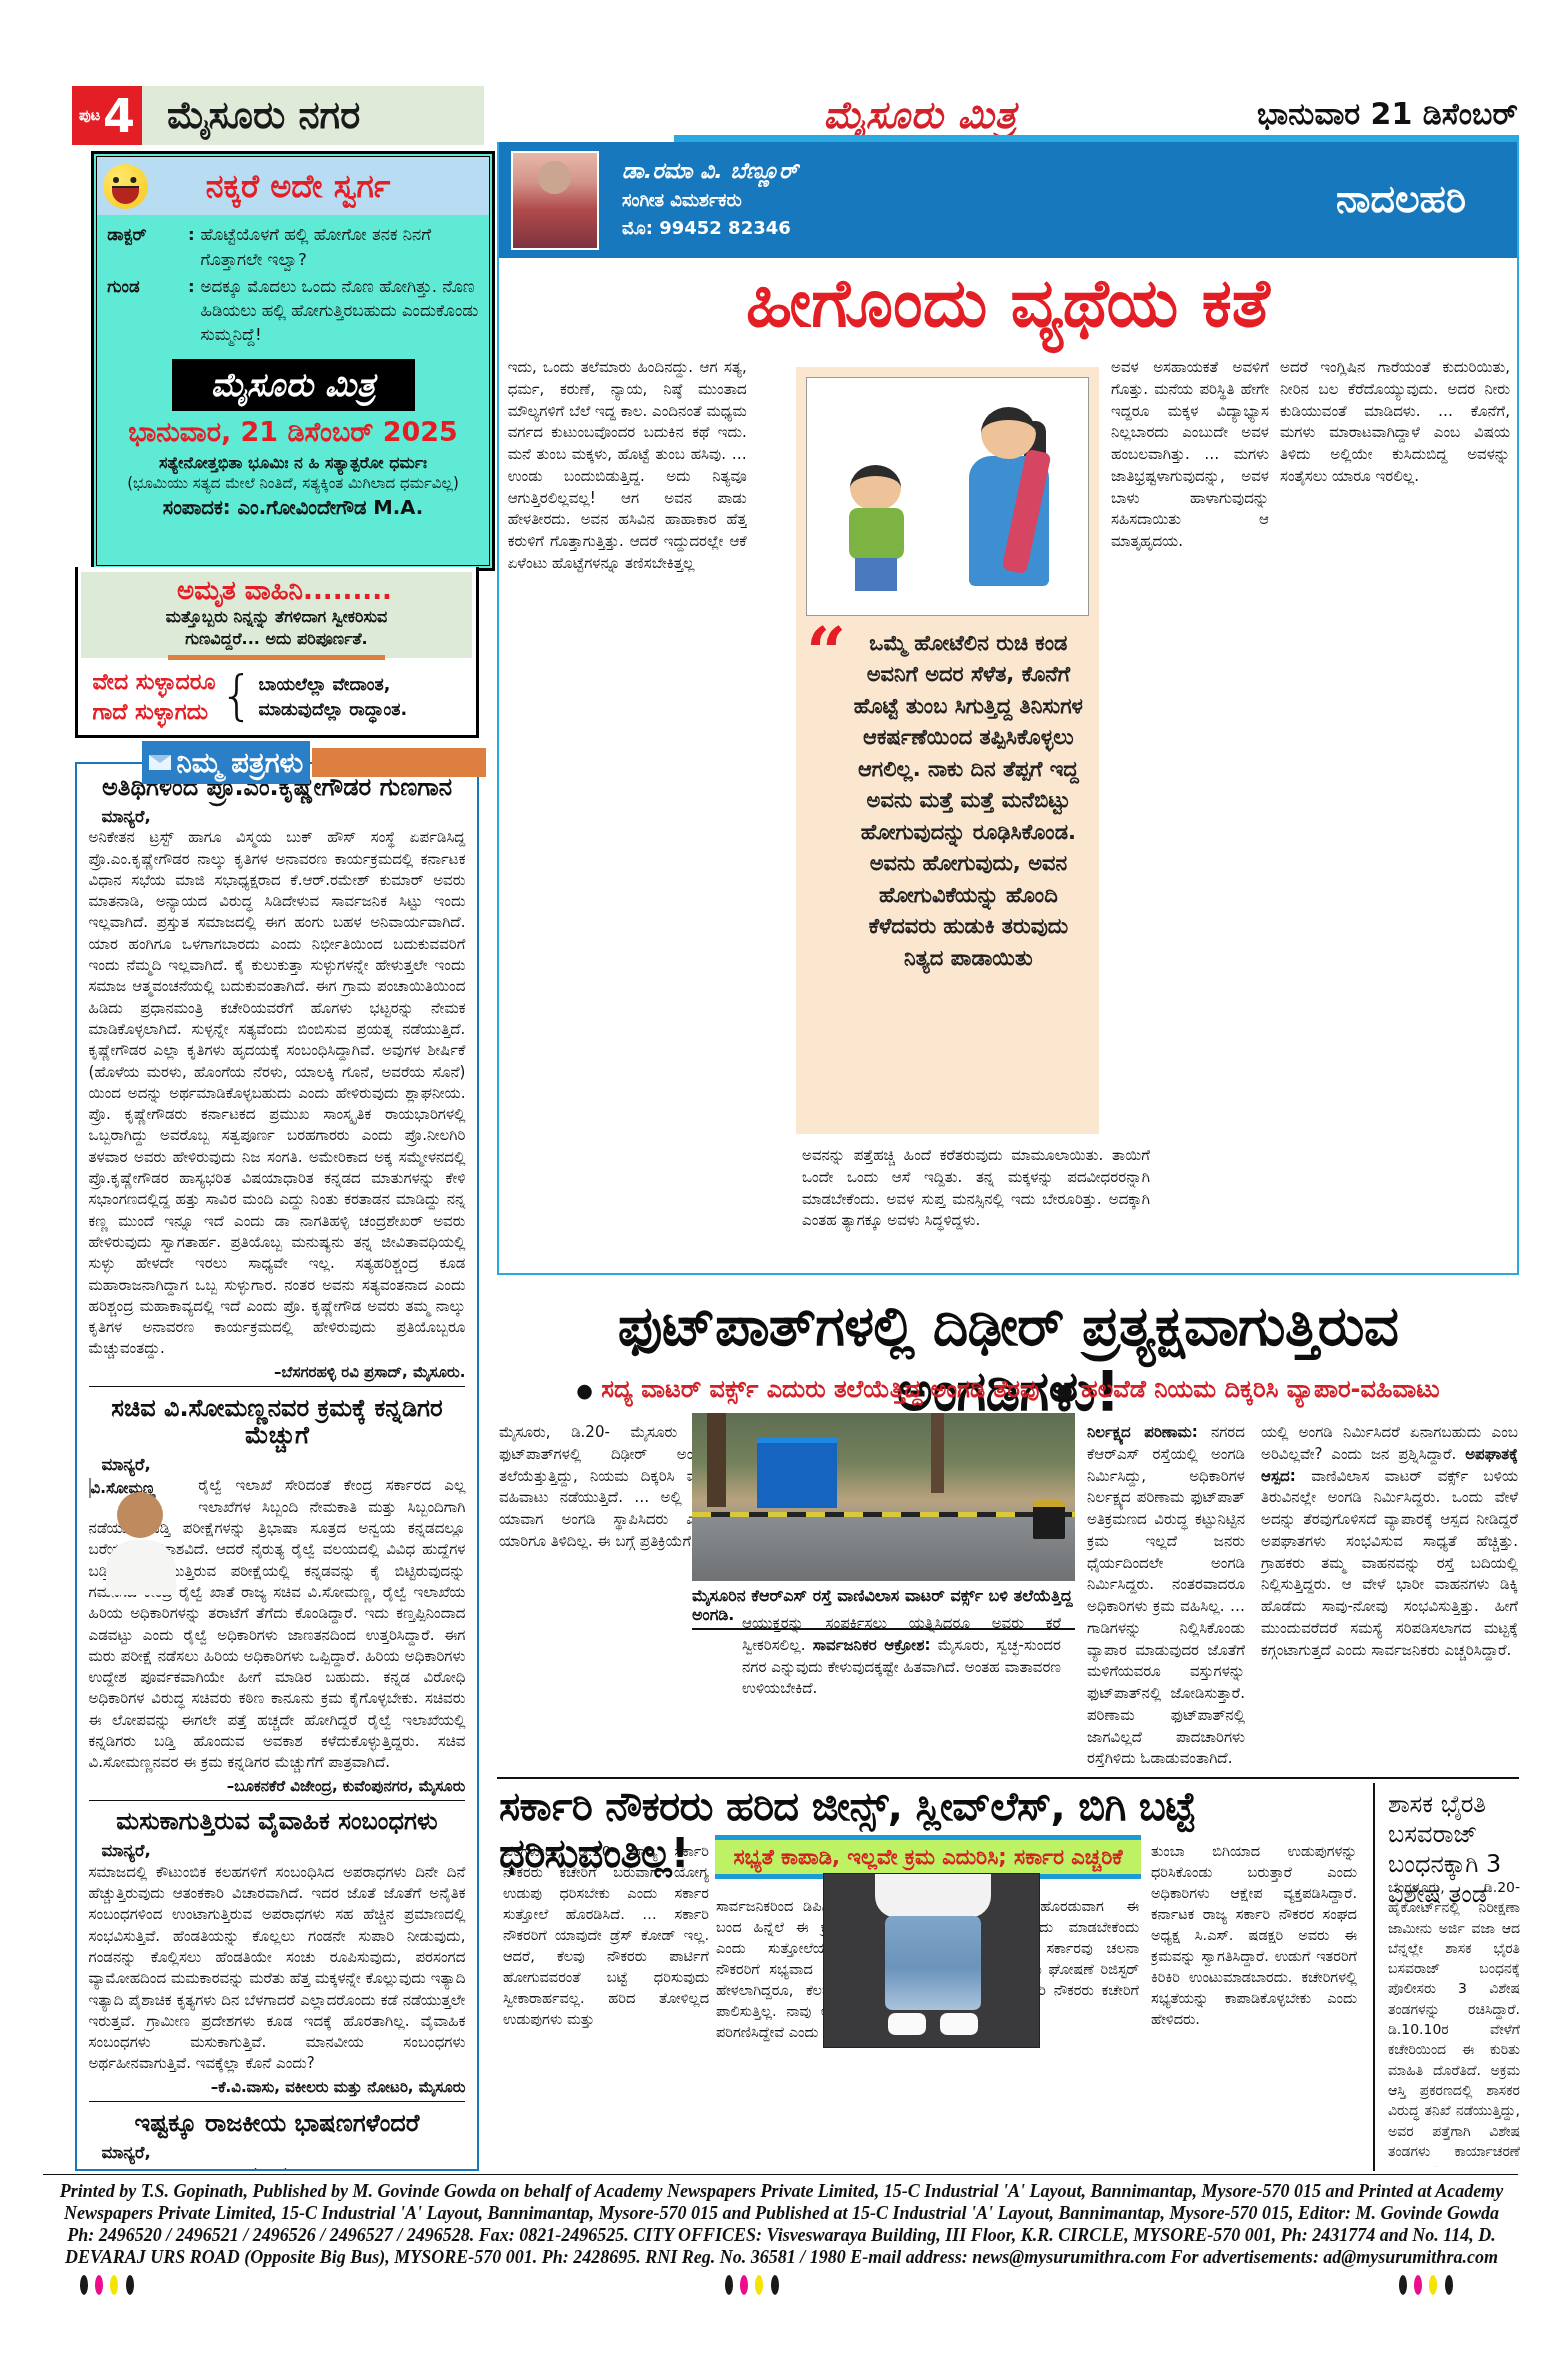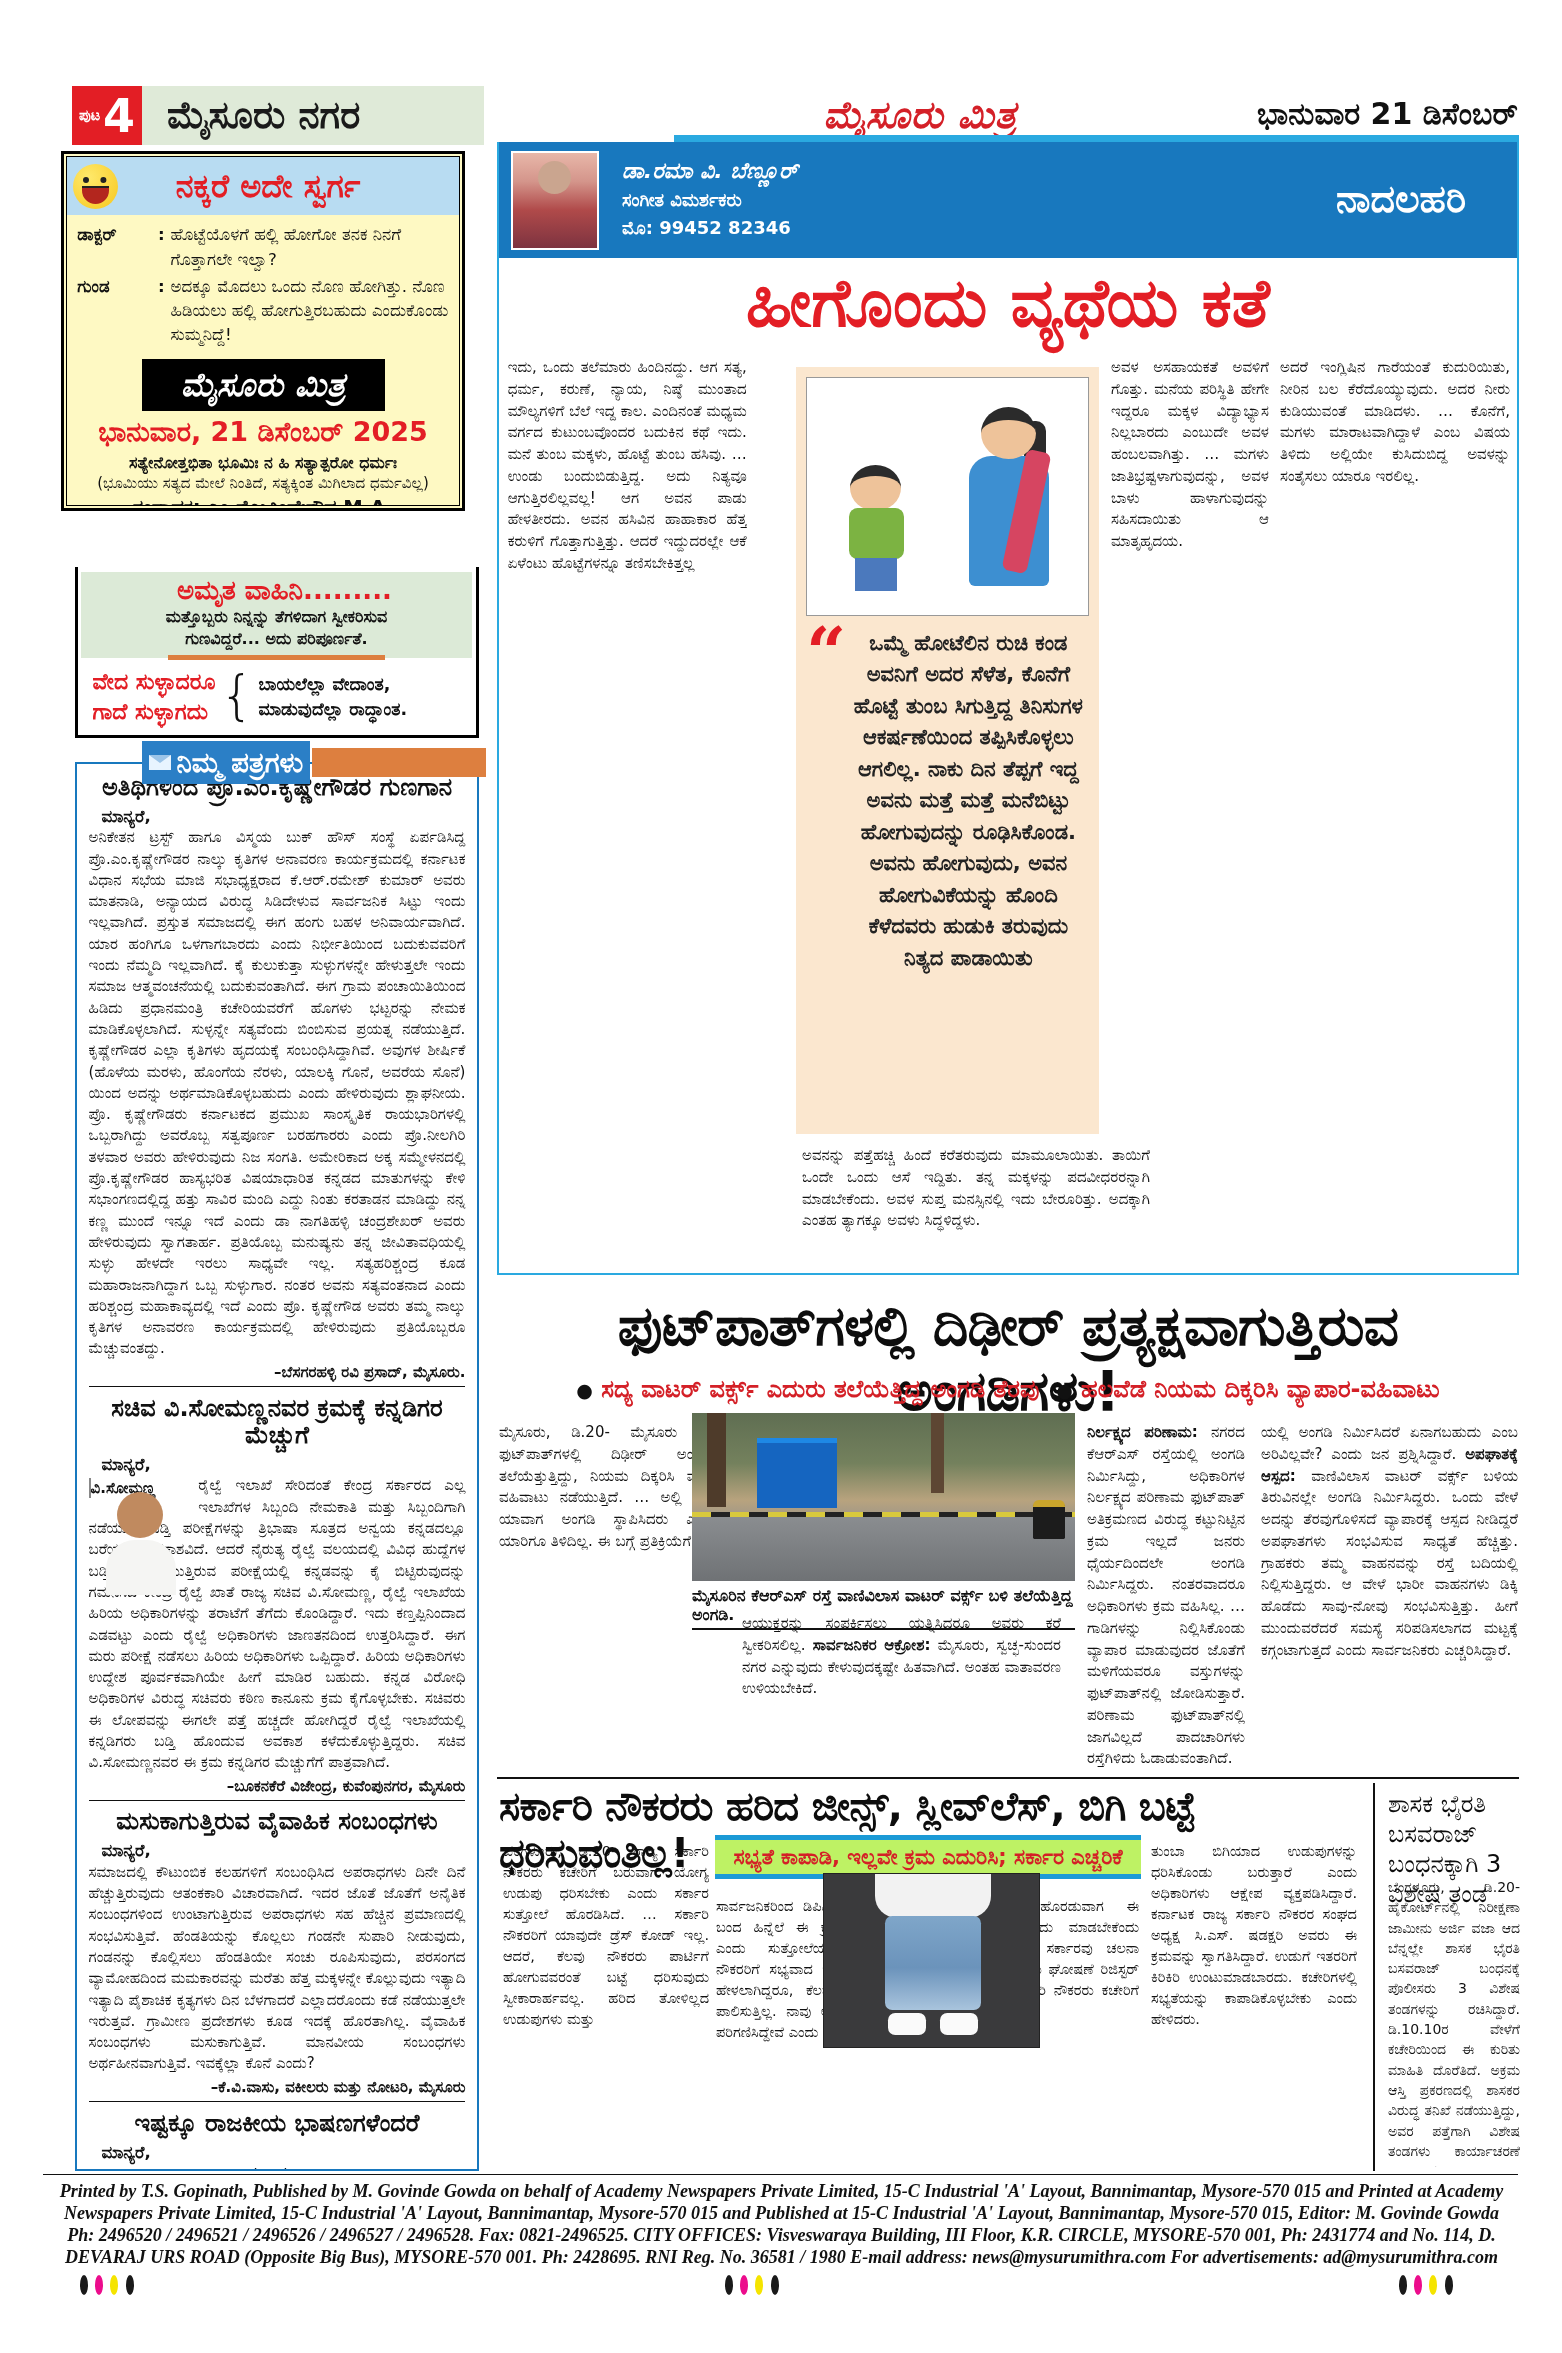--- a/index.html
+++ b/index.html
@@ -9,21 +9,21 @@
   
   .pagenum { position:absolute; left:72px; top:86px; width:70px; height:59px; background:#e31e25; color:#fff; display:flex; align-items:center; justify-content:center; gap:2.9px; }
   .pagenum .puta { font-size:14.5px; font-weight:bold; }
   .pagenum .num { font-size:46px; font-weight:900; line-height:1; }
   .sectionbox { position:absolute; left:142px; top:86px; width:342px; height:59px; background:#dfead8; display:flex; align-items:center; padding-left:25px; font-size:38px; font-weight:900; color:#1a1a1a; }
   .masthead-sm { position:absolute; left:746px; top:93px; width:348px; text-align:center; font-size:38px; font-weight:900; color:#d42028; font-style:italic; letter-spacing:0.7px; }
   .edition-date { position:absolute; left:1188px; top:96px; width:330px; text-align:right; font-size:30px; font-weight:900; color:#111; }
   .cyan-rule { position:absolute; left:674px; top:135px; width:845px; height:6.5px; background:#2aa9e0; }
 
   
-  .jokebox { position:absolute; left:61px; top:151px; width:404px; height:360px; border:3.6px solid #000; background:#fef9c3; padding:2.2px; }
+  .jokebox { position:absolute; left:91px; top:151px; width:404px; height:420px; border:3.6px solid #000; background:#5eead4; padding:2.2px; }
   .jokebox .inner { border:1.4px solid #000; height:100%; overflow:hidden; }
   .joke-head { height:58px; background:#b8dcf2; display:flex; align-items:center; justify-content:space-between; padding:0 5.8px; }
   .joke-title { color:#e31e25; font-weight:900; font-size:32px; }
   .smiley { width:45px; height:45px; border-radius:50%; background:radial-gradient(circle at 35% 30%, #ffe96b, #f7c71e); position:relative; flex:0 0 auto; }
   .smiley:before { content:""; position:absolute; left:10px; top:13px; width:6.5px; height:6.5px; border-radius:50%; background:#222; box-shadow:17.4px 0 0 #222; }
   .smiley:after { content:""; position:absolute; left:8.7px; top:22px; width:27.5px; height:16px; border-radius:0 0 29px 29px; background:#b3261e; border-top:2.2px solid #222; }
   .toon { width:35px; height:48px; position:relative; flex:0 0 auto; }
   .toon .head { width:19px; height:17.4px; border-radius:50%; background:#e7b98c; margin:0 auto; }
   .toon .bodyp { width:25px; height:19px; background:#d9261f; margin:1.4px auto 0; border-radius:4.3px; }
   .toon .legs { width:16px; height:8.7px; background:#2553a0; margin:0.7px auto 0; }

